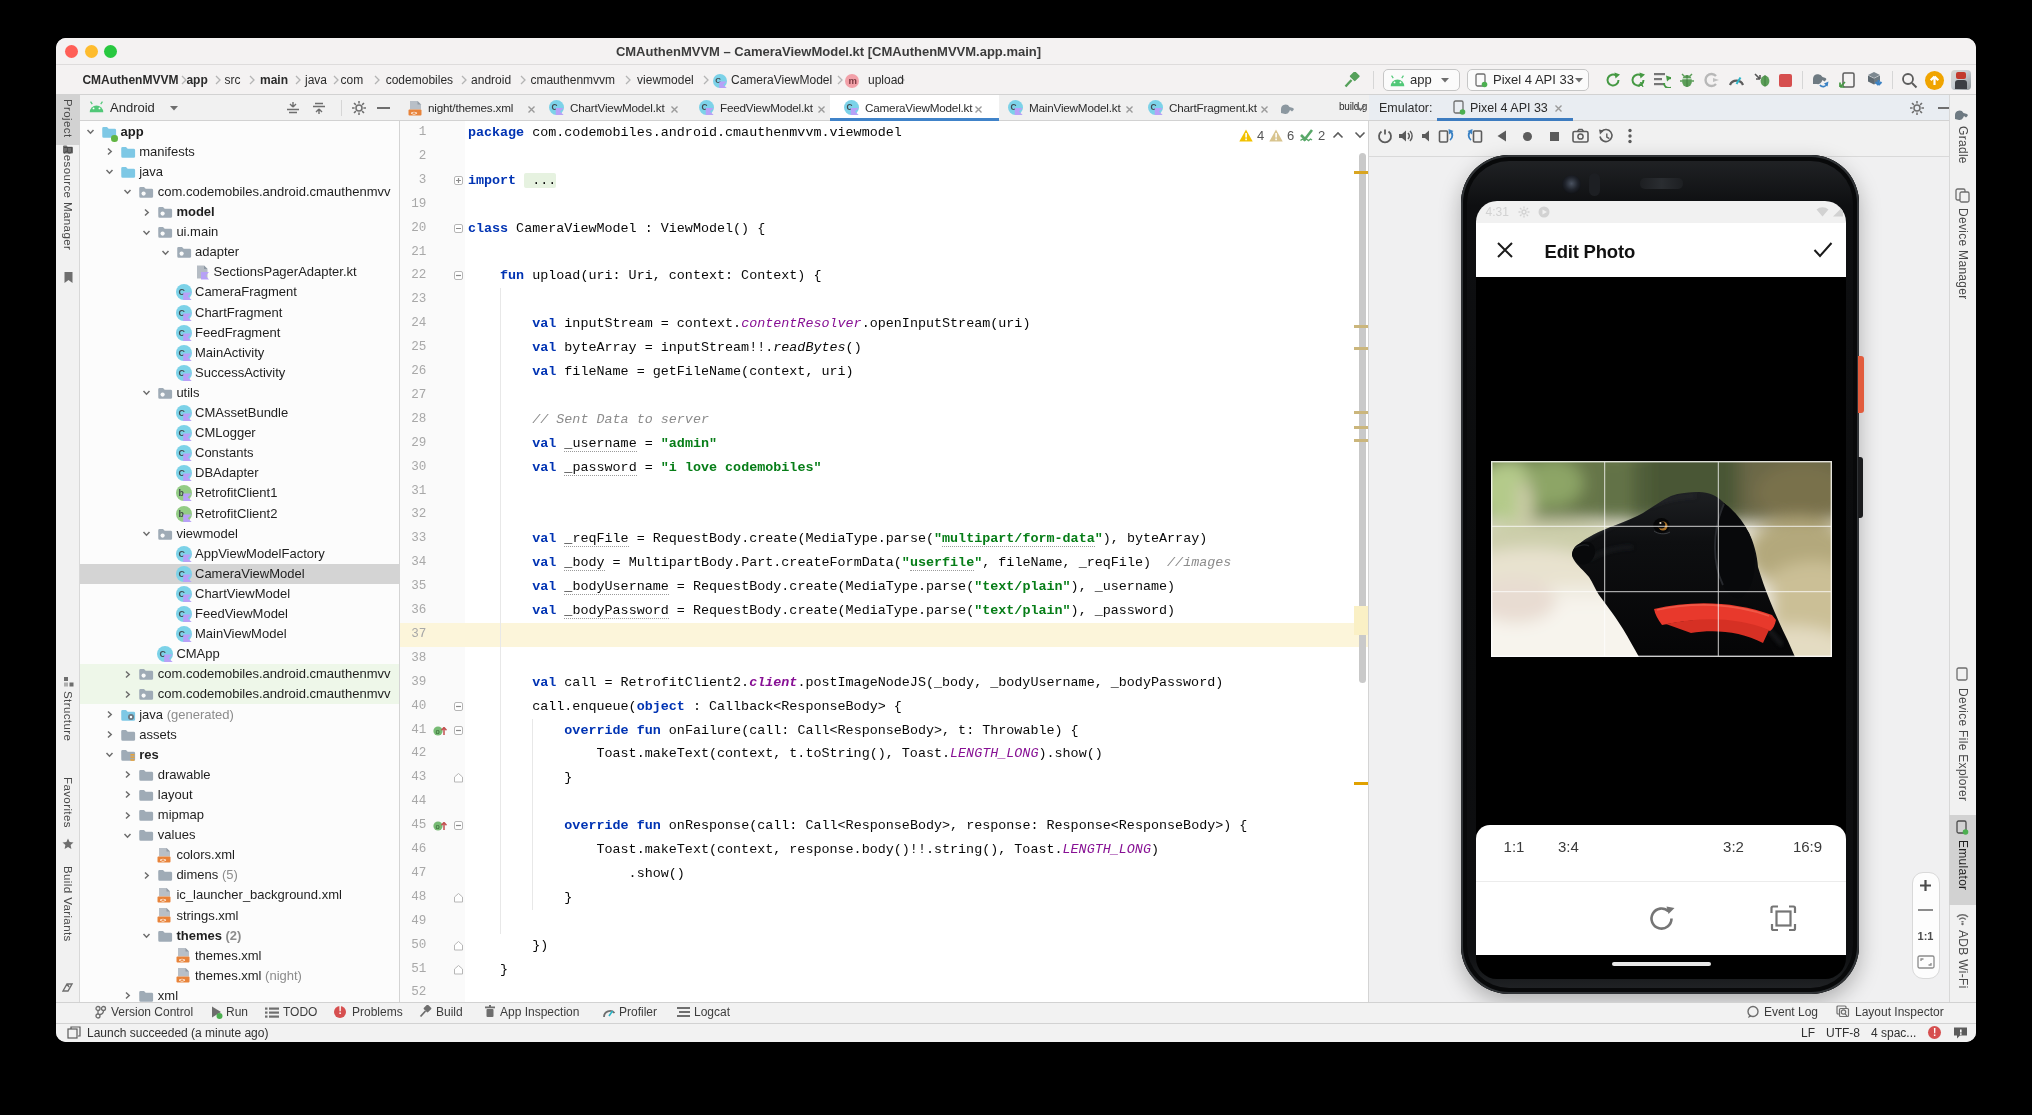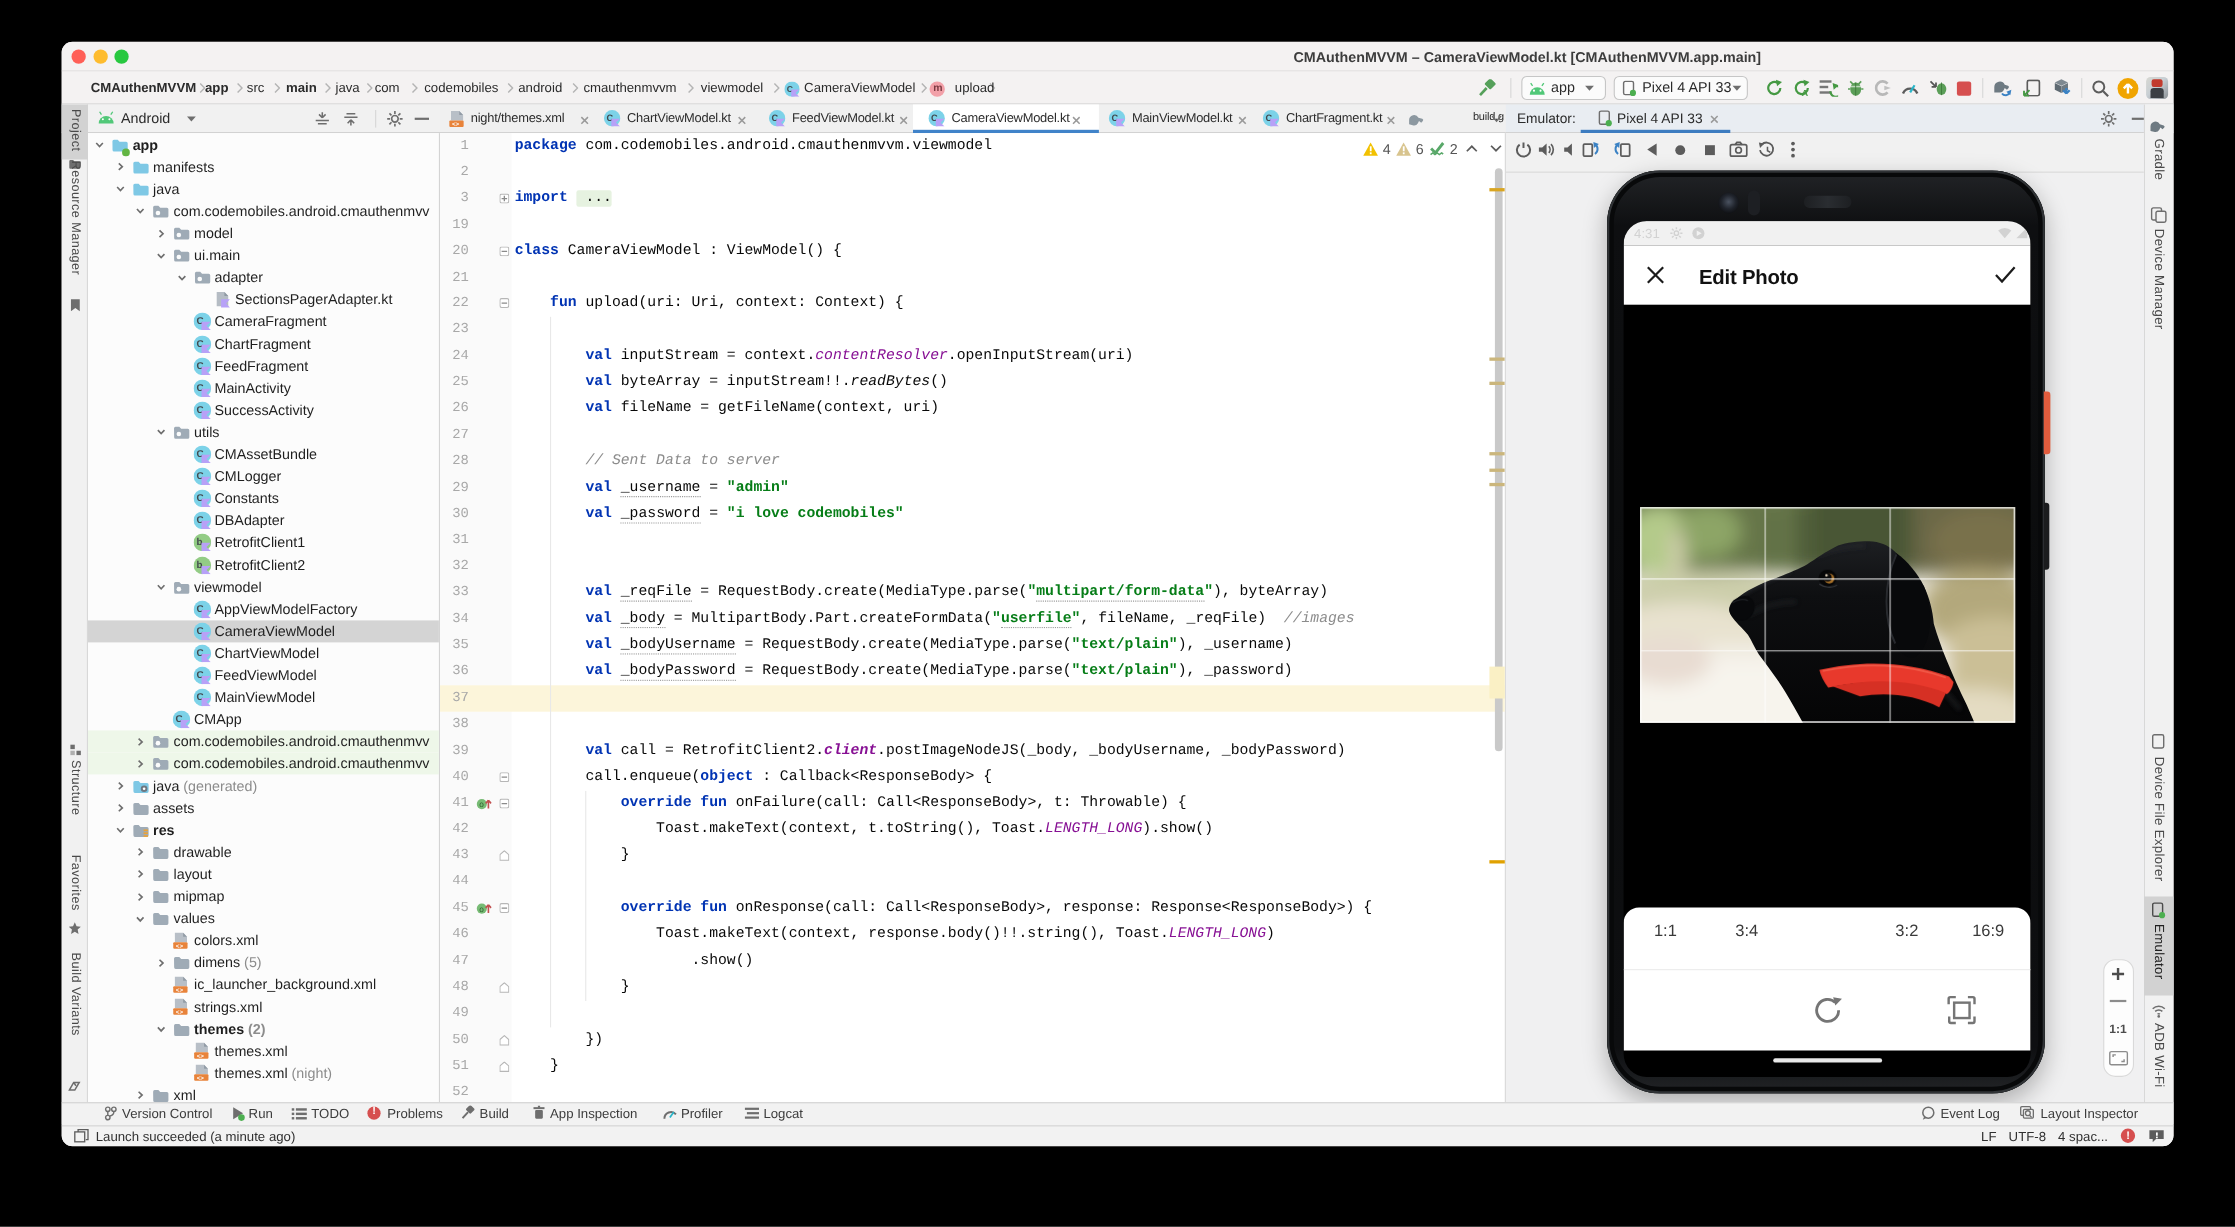--- a/index.html
+++ b/index.html
@@ -18,21 +18,21 @@
 .lnum{position:absolute;width:26.3px;text-align:right;height:23.9px;line-height:23.9px;font-family:"Liberation Mono",monospace;font-size:12.6px;color:#a8a8a8}
 .trow{position:absolute;left:0;width:100%;height:20.1px;line-height:20.1px;font-size:13px;color:#1f1f1f;white-space:nowrap}
 .gray{color:#8c8c8c}
 </style></head><body>
 <div id="win">
 
 <div class="a" style="left:0;top:0;width:100%;height:27px;background:#f4f2f2;border-bottom:1px solid #dedcdc"></div>
 <div class="a" style="left:9.3px;top:7px;width:13px;height:13px;border-radius:50%;background:#ff5f57"></div>
 <div class="a" style="left:28.5px;top:7px;width:13px;height:13px;border-radius:50%;background:#febc2e"></div>
 <div class="a" style="left:47.7px;top:7px;width:13px;height:13px;border-radius:50%;background:#28c840"></div>
-<div class="a" style="left:0;top:6px;width:1545px;text-align:right;font-size:13px;font-weight:bold;color:#3c3c3c">CMAuthenMVVM – CameraViewModel.kt [CMAuthenMVVM.app.main]</div>
+<div class="a" style="left:0;top:6px;width:1545px;text-align:center;font-size:13px;font-weight:bold;color:#3c3c3c">CMAuthenMVVM – CameraViewModel.kt [CMAuthenMVVM.app.main]</div>
 <div class="a" style="left:0;top:27px;width:100%;height:30px;background:#f4f2f2;border-bottom:1px solid #d2d2d2"></div>
 <span class="a" style="left:26.4px;top:33.5px;font-size:12px;color:#2b2b2b;font-weight:bold;line-height:17px">CMAuthenMVVM</span>
 <span class="a" style="left:130.4px;top:33.5px;font-size:12px;color:#2b2b2b;font-weight:bold;line-height:17px">app</span>
 <span class="a" style="left:168.4px;top:33.5px;font-size:12px;color:#2b2b2b;font-weight:normal;line-height:17px">src</span>
 <span class="a" style="left:204px;top:33.5px;font-size:12px;color:#2b2b2b;font-weight:bold;line-height:17px">main</span>
 <span class="a" style="left:249px;top:33.5px;font-size:12px;color:#2b2b2b;font-weight:normal;line-height:17px">java</span>
 <span class="a" style="left:284.6px;top:33.5px;font-size:12px;color:#2b2b2b;font-weight:normal;line-height:17px">com</span>
 <span class="a" style="left:329.7px;top:33.5px;font-size:12px;color:#2b2b2b;font-weight:normal;line-height:17px">codemobiles</span>
 <span class="a" style="left:415.1px;top:33.5px;font-size:12px;color:#2b2b2b;font-weight:normal;line-height:17px">android</span>
 <span class="a" style="left:474.4px;top:33.5px;font-size:12px;color:#2b2b2b;font-weight:normal;line-height:17px">cmauthenmvvm</span>
@@ -381,21 +381,21 @@
         <circle cx="5.6" cy="9.6" r="2.1" fill="#fff" opacity="0.95"></circle>
       </svg>
       <div class="trow" style="top:60.900000000000006px;padding-left:77.80000000000001px;font-weight:normal;color:#1f1f1f">com.codemobiles.android.cmauthenmvv</div>
 <svg class="a" style="left:61.900000000000006px;top:86.55px" width="9" height="9">
         <path d="M3 1.5 L6.2 4.5 L3 7.5" stroke="#6e6e6e" stroke-width="1.5" fill="none"></path>
       </svg>
       <svg class="a" style="left:76.9px;top:83.0px" width="16" height="16">
         <path d="M1.2 4.4 q0-1.4 1.4-1.4 h3.4 l1.7 1.8 h6 q1.4 0 1.4 1.4 v6.2 q0 1.4-1.4 1.4 h-11 q-1.4 0-1.4-1.4 z" fill="#9fabb6"></path>
         <circle cx="5.6" cy="9.6" r="2.1" fill="#fff" opacity="0.95"></circle>
       </svg>
-      <div class="trow" style="top:81.0px;padding-left:96.4px;font-weight:normal;color:#1f1f1f">model</div>
+      <div class="trow" style="top:81.0px;padding-left:96.4px;font-weight:bold;color:#1f1f1f">model</div>
 <svg class="a" style="left:61.900000000000006px;top:106.64999999999999px" width="9" height="9">
         <path d="M1.5 3 L4.5 6.2 L7.5 3" stroke="#6e6e6e" stroke-width="1.5" fill="none"></path>
       </svg>
       <svg class="a" style="left:76.9px;top:103.1px" width="16" height="16">
         <path d="M1.2 4.4 q0-1.4 1.4-1.4 h3.4 l1.7 1.8 h6 q1.4 0 1.4 1.4 v6.2 q0 1.4-1.4 1.4 h-11 q-1.4 0-1.4-1.4 z" fill="#9fabb6"></path>
         <circle cx="5.6" cy="9.6" r="2.1" fill="#fff" opacity="0.95"></circle>
       </svg>
       <div class="trow" style="top:101.1px;padding-left:96.4px;font-weight:normal;color:#1f1f1f">ui.main</div>
 <svg class="a" style="left:80.5px;top:126.75px" width="9" height="9">
         <path d="M1.5 3 L4.5 6.2 L7.5 3" stroke="#6e6e6e" stroke-width="1.5" fill="none"></path>
@@ -956,21 +956,21 @@
 <rect x="0.7" y="0.7" width="339.6" height="194.6" stroke-width="1.4"></rect>
 <line x1="113.7" y1="0" x2="113.7" y2="196" stroke-width="1"></line>
 <line x1="227.3" y1="0" x2="227.3" y2="196" stroke-width="1"></line>
 <line x1="0" y1="65.3" x2="341" y2="65.3" stroke-width="1"></line>
 <line x1="0" y1="130.7" x2="341" y2="130.7" stroke-width="1"></line>
 </g>
 </g>
         </svg>
 <div class="a" style="left:0;top:624.5px;width:370.5px;height:130px;background:#fff;border-radius:14px 14px 0 0"></div>
 <div class="a" style="left:8.5px;top:637px;width:60px;text-align:center;font-size:15px;color:#3a3a3a">1:1</div>
-<div class="a" style="left:82.5px;top:637px;width:60px;text-align:center;font-size:15px;color:#3a3a3a">3:4</div>
+<div class="a" style="left:82.5px;top:637px;width:60px;text-align:left;font-size:15px;color:#3a3a3a">3:4</div>
 <div class="a" style="left:228px;top:637px;width:60px;text-align:center;font-size:15px;color:#3a3a3a">3:2</div>
 <div class="a" style="left:302px;top:637px;width:60px;text-align:center;font-size:15px;color:#3a3a3a">16:9</div>
 <div class="a" style="left:0;top:680px;width:370.5px;height:1.5px;background:#ececec"></div>
 <svg class="a" style="left:170px;top:702px" width="31" height="31">
           <path d="M25.5 15.5 a10 10 0 1 1 -3-7.1" stroke="#757575" stroke-width="2.6" fill="none"></path>
           <polygon points="20.5,3.5 28.5,5 22.5,11" fill="#757575"></polygon>
         </svg>
 <svg class="a" style="left:294px;top:704px" width="27" height="27">
 <g stroke="#757575" stroke-width="2.2" fill="none">
 <path d="M1.5 8 V3 q0-1.5 1.5-1.5 H8"></path>

